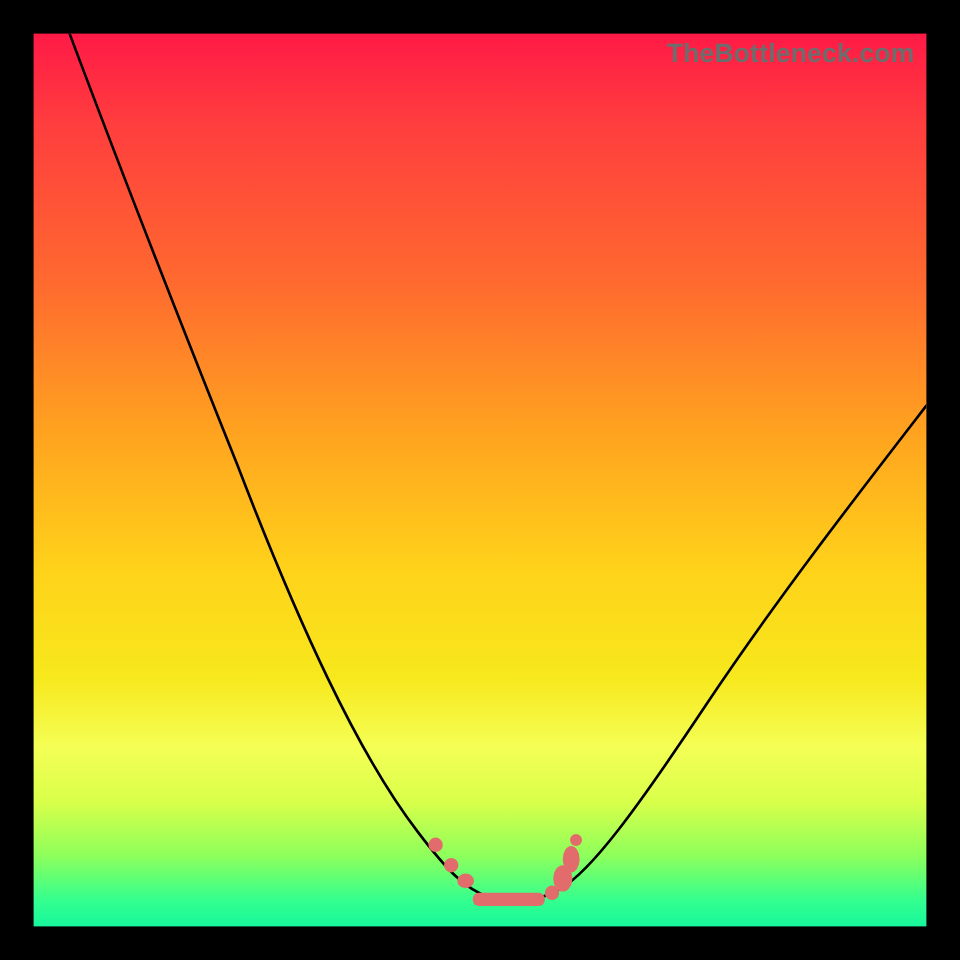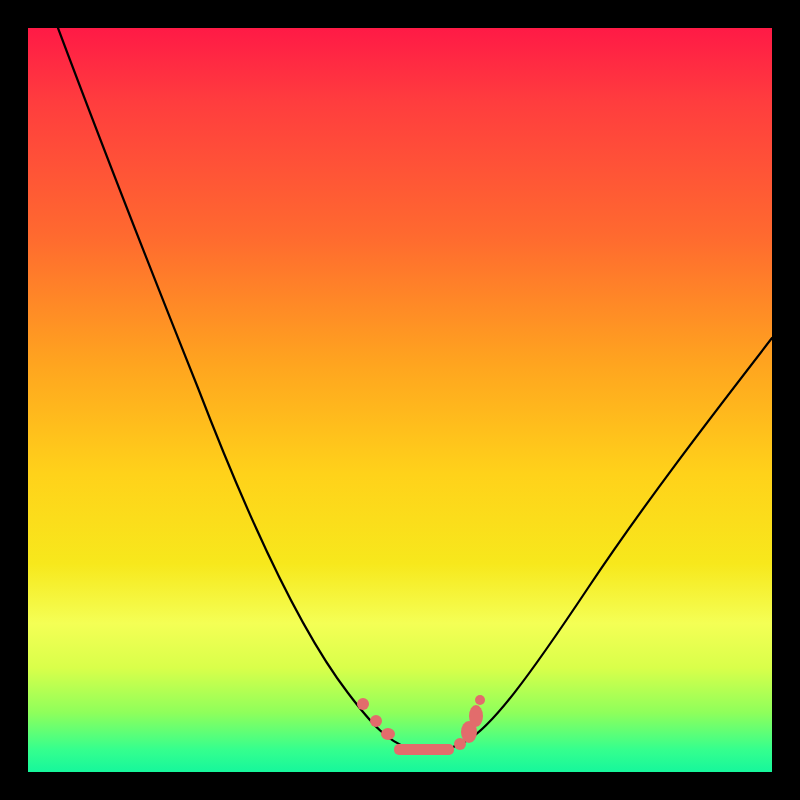--- a/index.html
+++ b/index.html
@@ -66,20 +66,21 @@
   .markers rect {
     fill: #e26c6c;
   }
 </style>
 </head>
 <body>
 
 <div class="frame">
   <div class="plot">
 
+    <div class="watermark">TheBottleneck.com</div>
 
     <svg class="curve" viewBox="0 0 744 744" preserveAspectRatio="none">
 
       <path class="main" d="M 30 0
                C 60 80, 110 210, 170 360
                C 220 490, 270 600, 320 665
                C 345 698, 360 713, 380 720
                C 400 726, 420 724, 440 712
                C 465 697, 500 650, 560 560
                C 620 470, 690 380, 744 310"></path>

